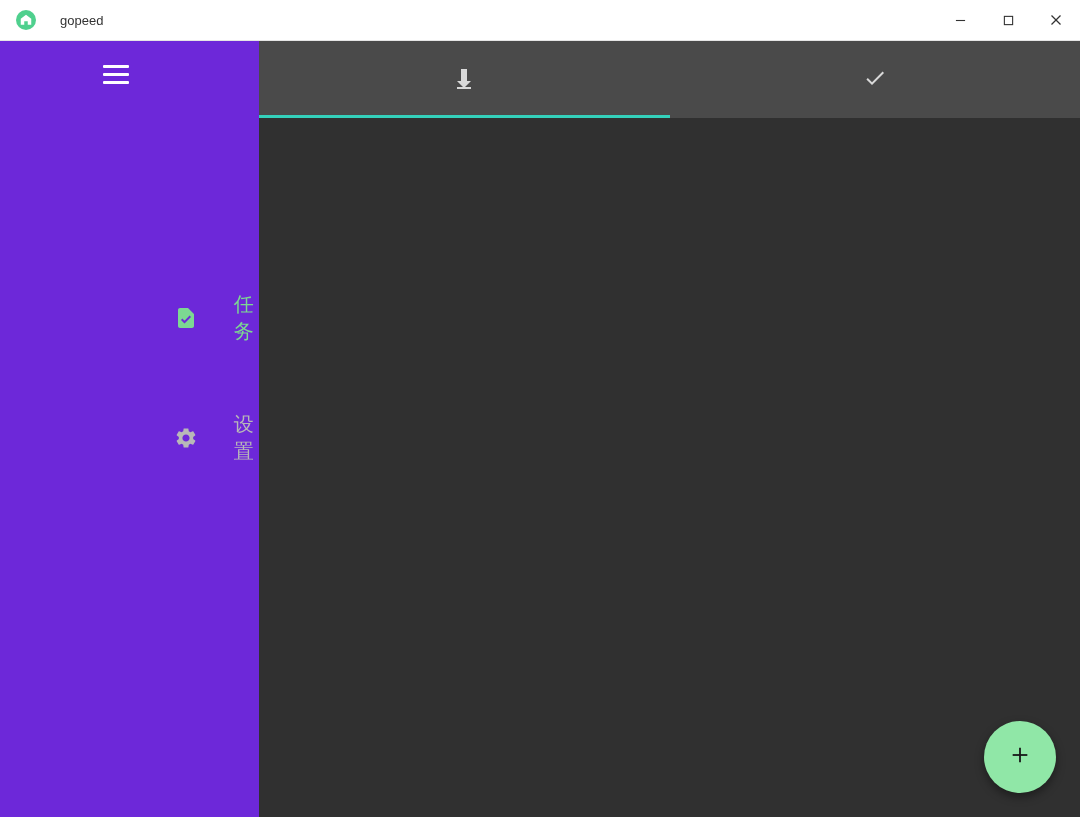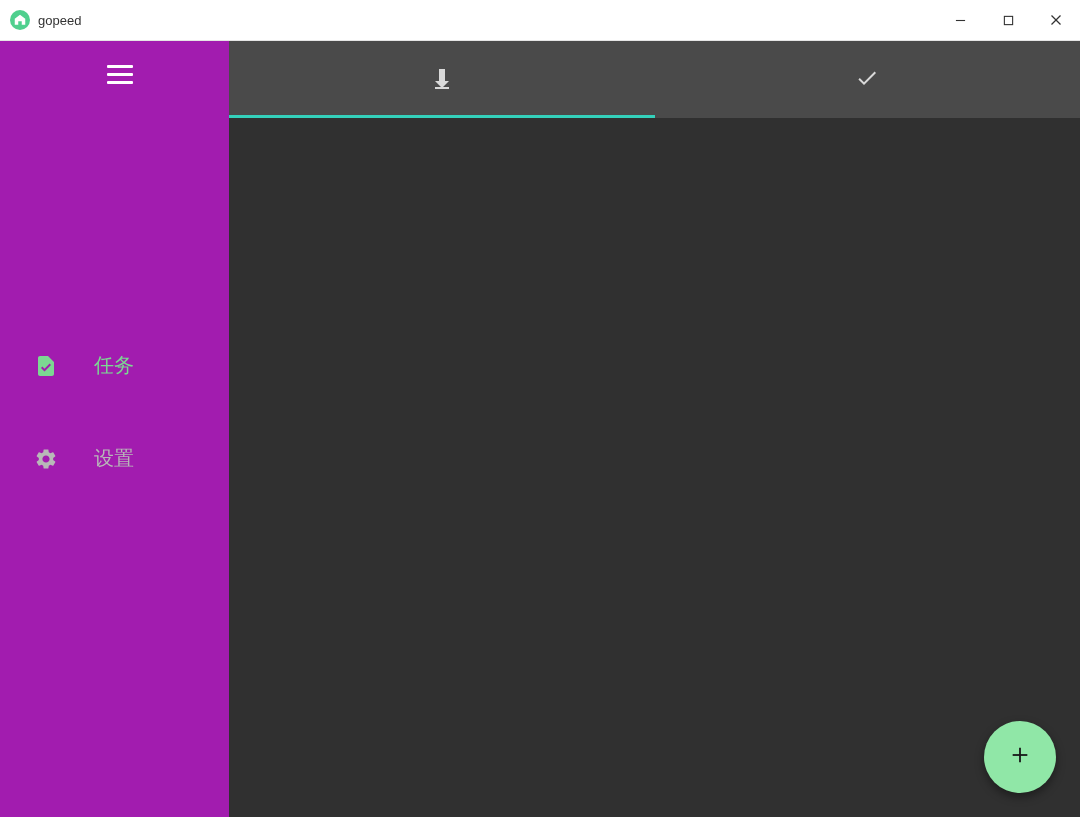--- a/index.html
+++ b/index.html
@@ -1,32 +1,32 @@
 <!DOCTYPE html>
 <html><head>
   <meta charset="utf-8">
   <style>
     *{margin:0;padding:0;box-sizing:border-box;font-family:"Segoe UI","Microsoft YaHei",sans-serif}
     body{width:1080px;height:817px;overflow:hidden;background:#fff}
     .window{width:100%;height:100%;display:flex;flex-direction:column}
 
     
     .titlebar{height:41px;background:#fff;display:flex;align-items:center;justify-content:space-between;border-bottom:1px solid #e5e5e5}
-    .tb-left{display:flex;align-items:center;gap:8px;padding-left:10px}
+    .tb-left{display:flex;align-items:center;gap:24px;padding-left:16px}
     .tb-logo{width:20px;height:20px;border-radius:50%;background:#4fd08e;display:flex;align-items:center;justify-content:center;overflow:hidden}
     .tb-logo svg{width:14px;height:14px}
     .tb-title{font-size:13px;color:#333}
     .tb-ctrls{display:flex;height:100%}
     .tb-btn{width:48px;height:100%;display:flex;align-items:center;justify-content:center;color:#333}
     .tb-btn svg{width:11px;height:11px;stroke:currentColor}
     .tb-btn.close svg{width:12px;height:12px}
 
     
     .app{flex:1;display:flex;background:#4a4a4a}
-    .sidebar{width:229px;background:#a21caf;display:flex;flex-direction:column}
+    .sidebar{width:259px;background:#6d28d9;display:flex;flex-direction:row}
     .hamburger{width:56px;height:56px;margin-top:5px;margin-left:92px;display:flex;align-items:center;justify-content:center;color:#fff}
     .hamburger .lines{width:26px;display:flex;flex-direction:column;gap:5px}
     .hamburger .lines span{height:3px;background:#fff;border-radius:1px}
     .side-items{margin-top:250px;display:flex;flex-direction:column;gap:66px;padding-left:34px}
     .side-item{display:flex;align-items:center;gap:36px;cursor:pointer}
     .side-item .icon{width:24px;height:24px;display:flex;align-items:center;justify-content:center}
     .side-item .icon svg{width:24px;height:24px}
     .side-item .label{font-size:20px}
     .side-item.active .label{color:#7cd892}
     .side-item.active .icon svg{fill:#7cd892}

